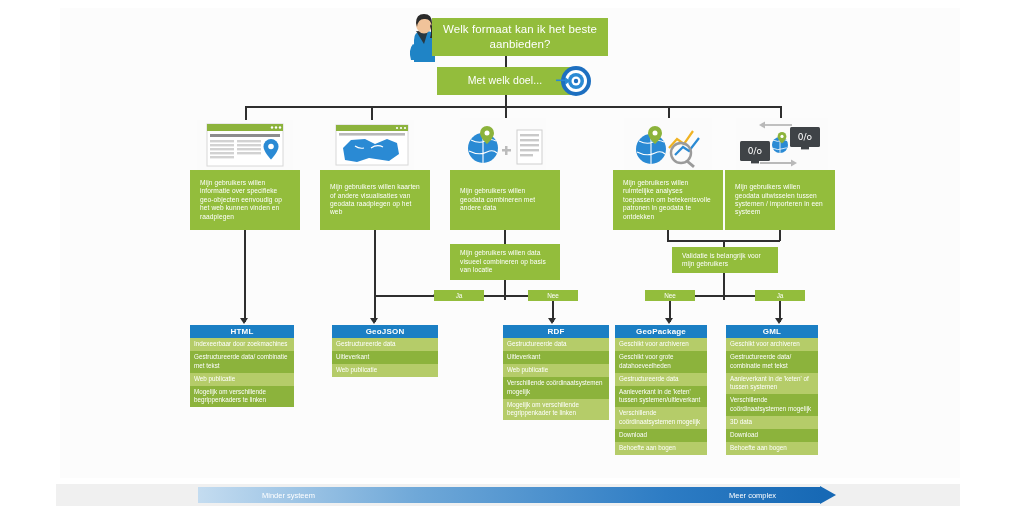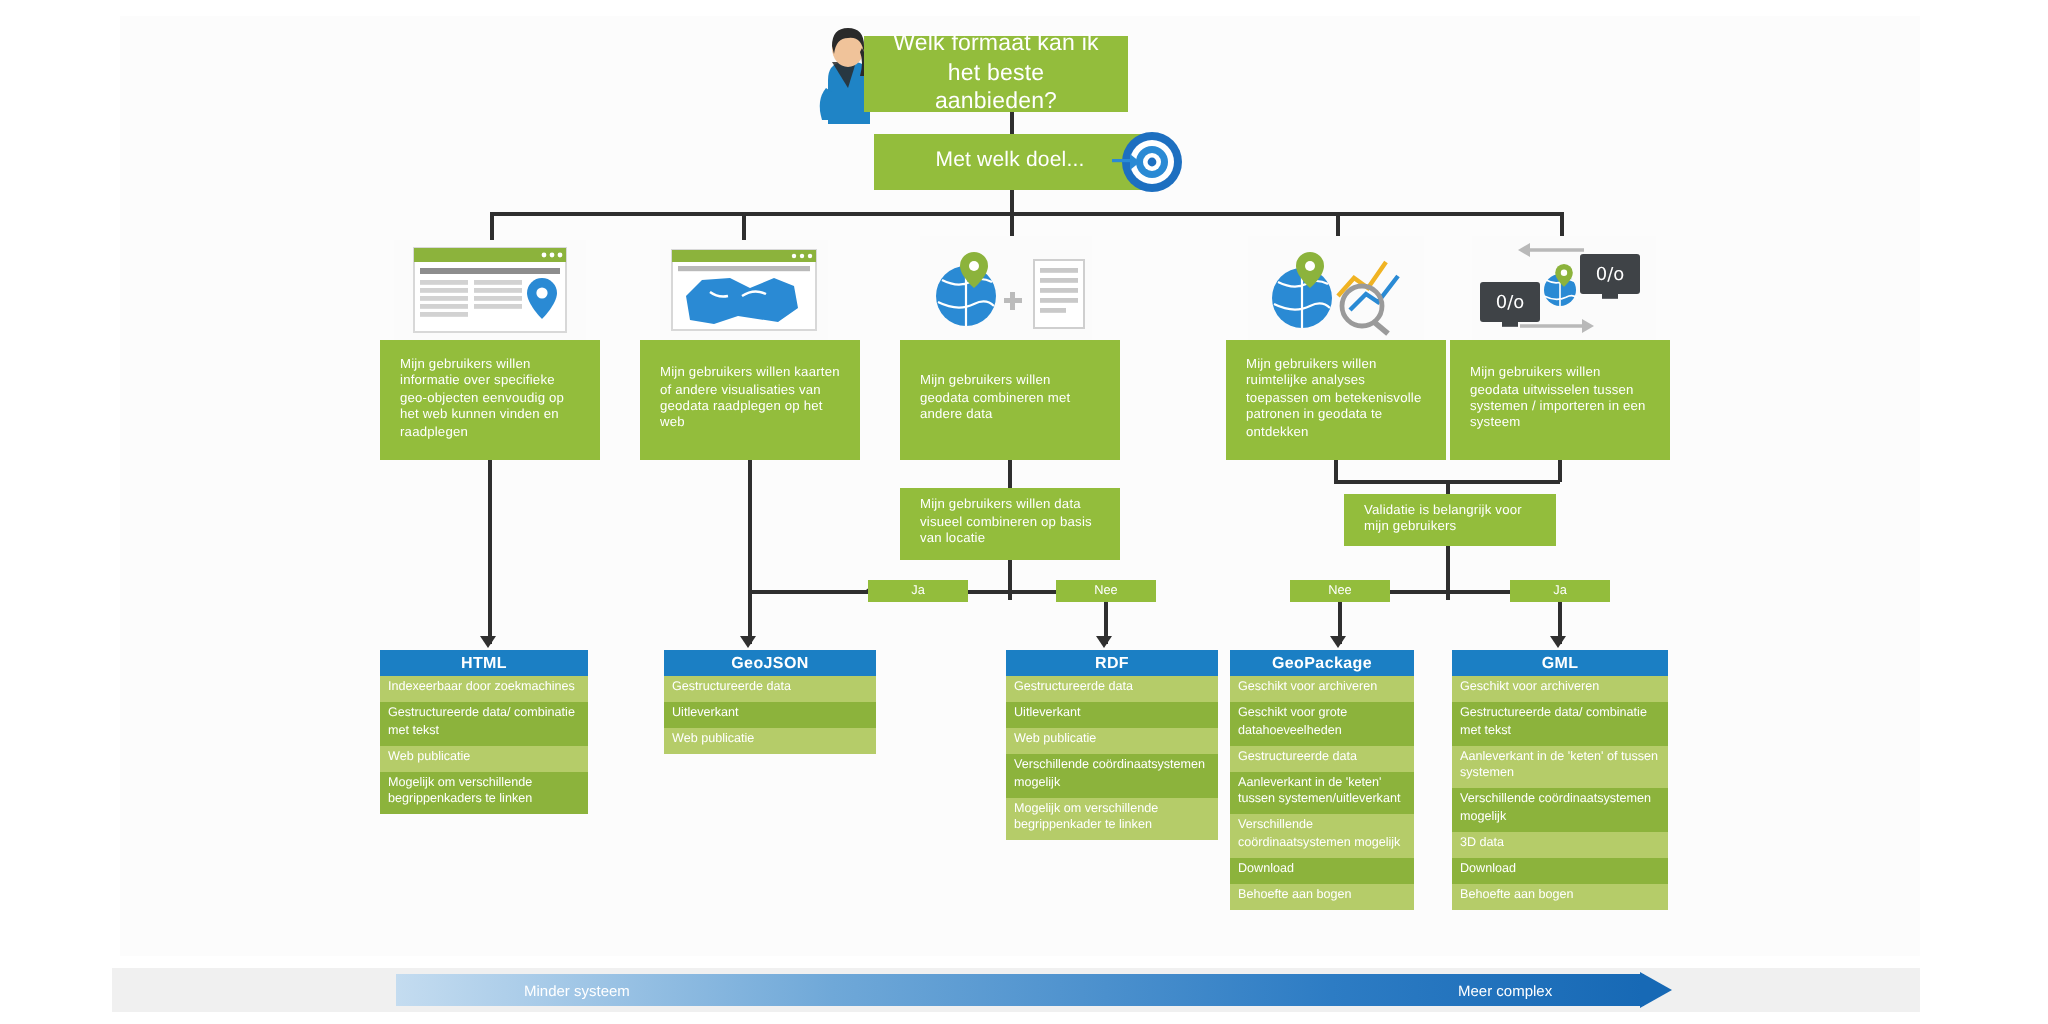--- a/index.html
+++ b/index.html
@@ -100,21 +100,21 @@
     <svg width="34" height="48" viewBox="0 0 34 48">
       <path d="M10 48 L10 26 Q10 18 17 17 L24 17 Q31 18 31 26 L31 48 Z" fill="#1f84c6"></path>
       <path d="M12 17 L20 30 L24 17 Z" fill="#2a2a2a" opacity=".85"></path>
       <ellipse cx="20" cy="10" rx="8" ry="9.5" fill="#f0c39a"></ellipse>
       <path d="M12 9 Q12 0 20 0 Q28 0 28 9 L28 13 Q27 4 20 5 Q14 5 13 13 Z" fill="#2a2a2a"></path>
       <path d="M27 10 Q31 16 29 24 L26 24 Q28 17 26 12 Z" fill="#2a2a2a"></path>
       <path d="M9 30 Q4 36 7 46 L12 46 L12 32 Z" fill="#1f84c6"></path>
     </svg>
   </div>
 
-  <div class="qbox big center abs" style="left:432px;top:18px;width:132px;height:38px;">
+  <div class="qbox big center abs" style="left:432px;top:18px;width:176px;height:38px;">
     <span>Welk formaat kan ik het beste aanbieden?</span>
   </div>
 
   <div class="vline" style="left:505px;top:56px;height:11px;"></div>
 
   <div class="qbox med center abs" style="left:437px;top:67px;width:136px;height:28px;">
     <span>Met welk doel...</span>
   </div>
 
   <div class="icon-tile" style="left:555px;top:62px;width:38px;height:38px;background:transparent;">
@@ -329,21 +329,21 @@
     <div class="card-head">GeoPackage</div>
     <div class="card-row row-a">Geschikt voor archiveren</div>
     <div class="card-row row-b">Geschikt voor grote datahoeveelheden</div>
     <div class="card-row row-a">Gestructureerde data</div>
     <div class="card-row row-b">Aanleverkant in de 'keten' tussen systemen/uitleverkant</div>
     <div class="card-row row-a">Verschillende coördinaatsystemen mogelijk</div>
     <div class="card-row row-b">Download</div>
     <div class="card-row row-a">Behoefte aan bogen</div>
   </div>
 
-  <div class="card" style="left:726px;top:325px;width:108px;">
+  <div class="card" style="left:726px;top:325px;width:92px;">
     <div class="card-head">GML</div>
     <div class="card-row row-a">Geschikt voor archiveren</div>
     <div class="card-row row-b">Gestructureerde data/ combinatie met tekst</div>
     <div class="card-row row-a">Aanleverkant in de 'keten' of tussen systemen</div>
     <div class="card-row row-b">Verschillende coördinaatsystemen mogelijk</div>
     <div class="card-row row-a">3D data</div>
     <div class="card-row row-b">Download</div>
     <div class="card-row row-a">Behoefte aan bogen</div>
   </div>
 

